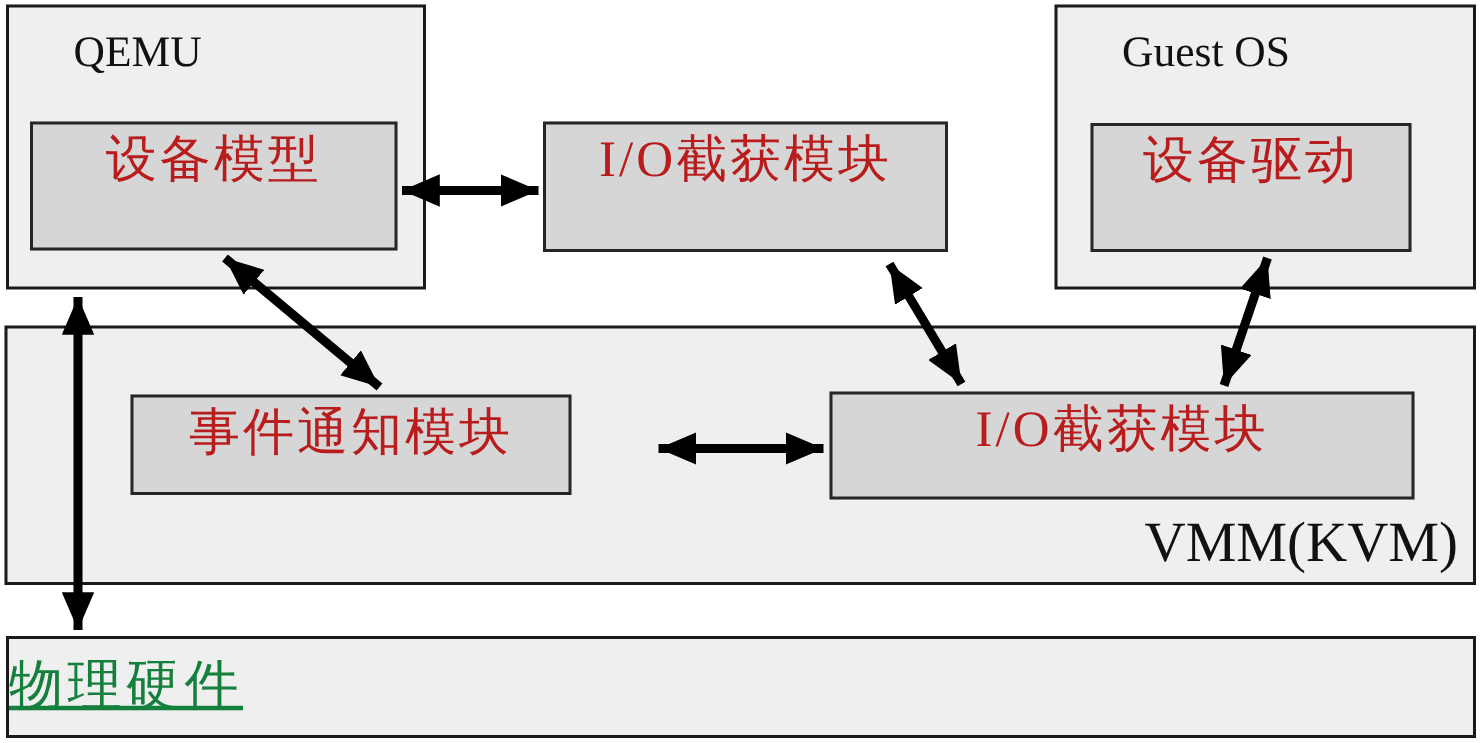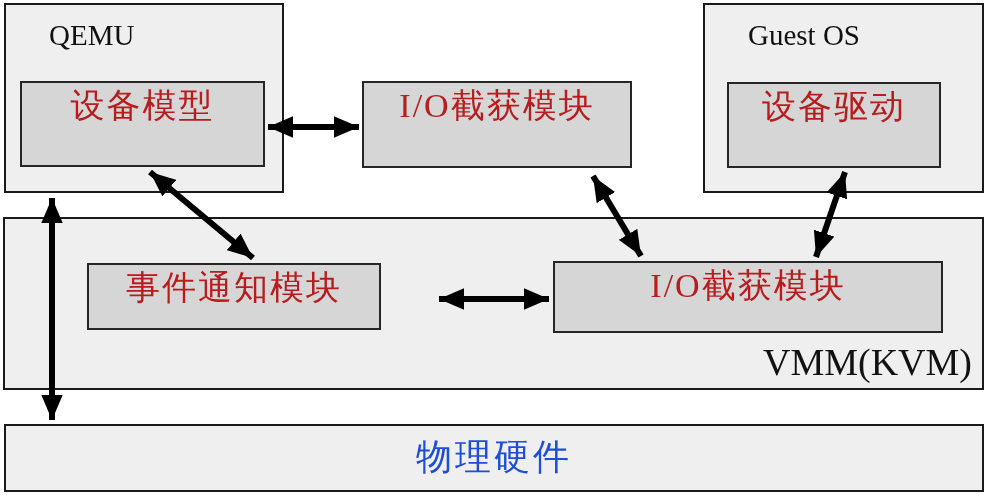--- a/index.html
+++ b/index.html
@@ -46,24 +46,25 @@
     right: 10px;
     bottom: 4px;
     font-size: 38px;
     color: #111111;
   }
   .hw-label {
     position: absolute;
     width: 100%;
     top: 50%;
     transform: translateY(-52%);
-    text-align: center;
+    text-align: left;
     font-size: 36px;
-    color: #1d4ed8;
+    color: #15803d;
     letter-spacing: 3px;
+    text-decoration: underline;
   }
   .arrow-layer {
     position: absolute;
     left: 0;
     top: 0;
     width: 988px;
     height: 495px;
     pointer-events: none;
   }
   .arrow-layer line {

